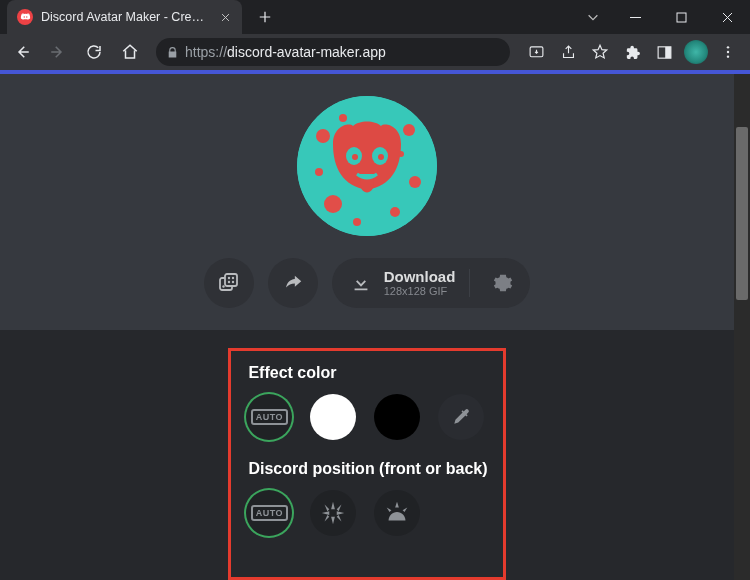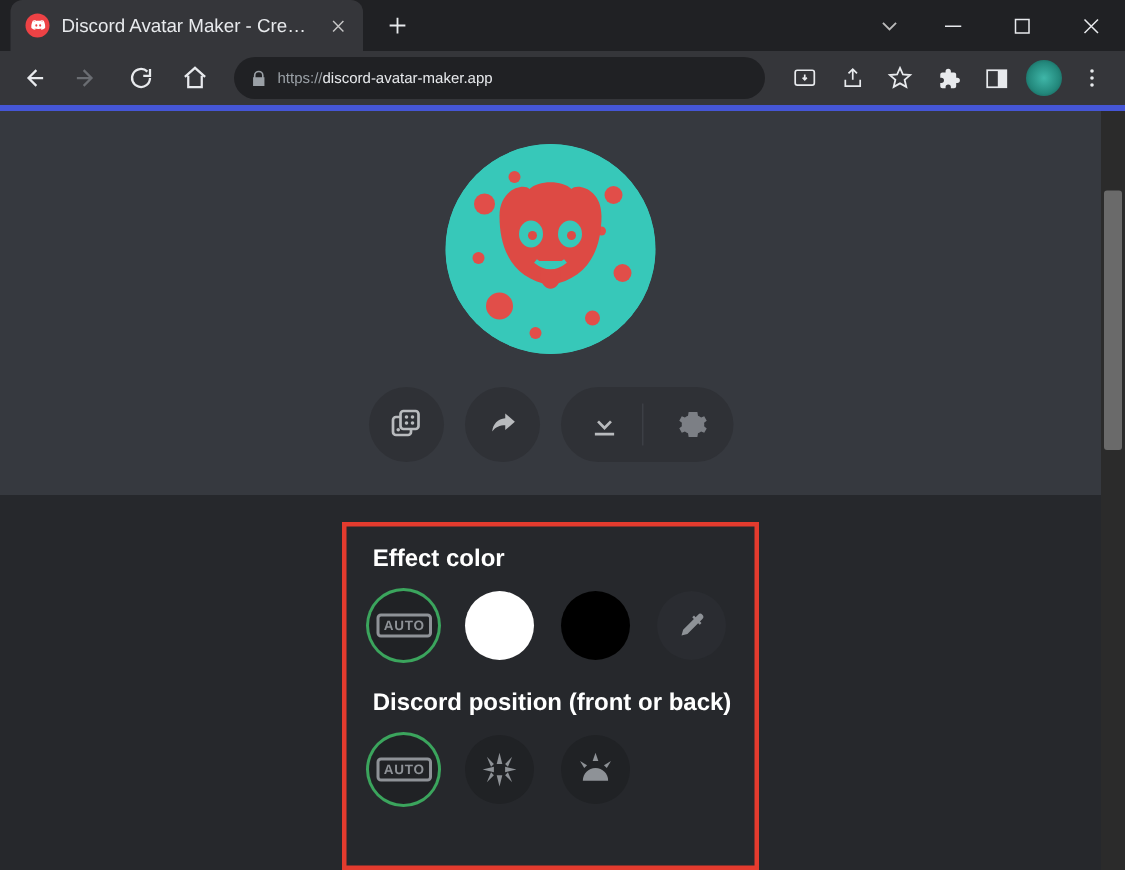--- a/index.html
+++ b/index.html
@@ -13,21 +13,21 @@
   .tab-close{width:14px;height:14px;display:flex;align-items:center;justify-content:center;color:#c7c7c7}
   .newtab{width:30px;height:30px;display:flex;align-items:center;justify-content:center;color:#e8eaed;margin-left:8px}
   .titlebar-spacer{flex:1}
   .win-btns{display:flex}
   .win-btn{width:46px;height:33px;display:flex;align-items:center;justify-content:center;color:#e8eaed}
   .dropdown-caret{width:38px;display:flex;align-items:center;justify-content:center;color:#bbb}
   
   .urlbar{display:flex;align-items:center;height:36px;background:#35363a;padding:0 6px;gap:4px}
   .nav-btn{width:32px;height:32px;display:flex;align-items:center;justify-content:center;color:#9aa0a6;border-radius:50%}
   .nav-btn.active{color:#e8eaed}
-  .omnibox{flex:1;display:flex;align-items:center;height:28px;background:#202124;border-radius:14px;margin:0 6px;padding:0 10px;color:#e8eaed;font-size:10px;gap:6px}
+  .omnibox{flex:1;display:flex;align-items:center;height:28px;background:#202124;border-radius:14px;margin:0 6px;padding:0 10px;color:#e8eaed;font-size:14px;gap:6px}
   .lock{color:#9aa0a6;display:flex;align-items:center}
   .url-https{color:#9aa0a6}
   .url-rest{color:#e8eaed;margin-left:0}
   .right-icons{display:flex;align-items:center;gap:0}
   .icon-btn{width:32px;height:32px;display:flex;align-items:center;justify-content:center;color:#e8eaed}
   .ext-avatar{width:24px;height:24px;border-radius:50%;background:radial-gradient(circle at 50% 50%, #3fb6a8 0%, #23887c 60%, #134f48 100%);display:flex;align-items:center;justify-content:center}
   
   .accent-strip{height:4px;background:#4556d6}
   
   .content{flex:1;position:relative;overflow:hidden}
@@ -226,20 +226,24 @@
         </div>
         <div class="round-btn">
           <svg width="22" height="22" viewBox="0 0 24 24">
             <path fill="#b9bbbe" d="M14 4l7 6-7 6v-3.5c-4 0-7 1.3-9.5 4.5.6-5.2 4-9 9.5-9.5V4z"></path>
           </svg>
         </div>
         <div class="dl-btn">
           <svg width="22" height="22" viewBox="0 0 24 24">
             <path fill="#b9bbbe" d="M12 3v10l4-4 1.4 1.4L12 16 6.6 10.4 8 9l4 4V3h0zM5 18h14v2H5z"></path>
           </svg>
+          <div class="dl-text">
+            <span class="dl-title">Download</span>
+            <span class="dl-sub">128x128 GIF</span>
+          </div>
           <div class="dl-sep"></div>
           <div class="gear">
             <svg width="20" height="20" viewBox="0 0 24 24">
               <path fill="#7c7f85" d="M12 8a4 4 0 1 0 0 8 4 4 0 0 0 0-8zm9 4a8.9 8.9 0 0 0-.12-1.45l2.1-1.64-2-3.46-2.48 1a8.94 8.94 0 0 0-2.51-1.45L15.5 2h-7l-.49 2.99a8.94 8.94 0 0 0-2.51 1.45l-2.48-1-2 3.46 2.1 1.64A8.9 8.9 0 0 0 3 12c0 .49.04.97.12 1.45l-2.1 1.64 2 3.46 2.48-1c.77.6 1.62 1.1 2.51 1.45L8.5 22h7l.49-2.99c.89-.35 1.74-.85 2.51-1.45l2.48 1 2-3.46-2.1-1.64c.08-.48.12-.96.12-1.45z"></path>
             </svg>
           </div>
         </div>
       </div>
 
       <div class="lower">

